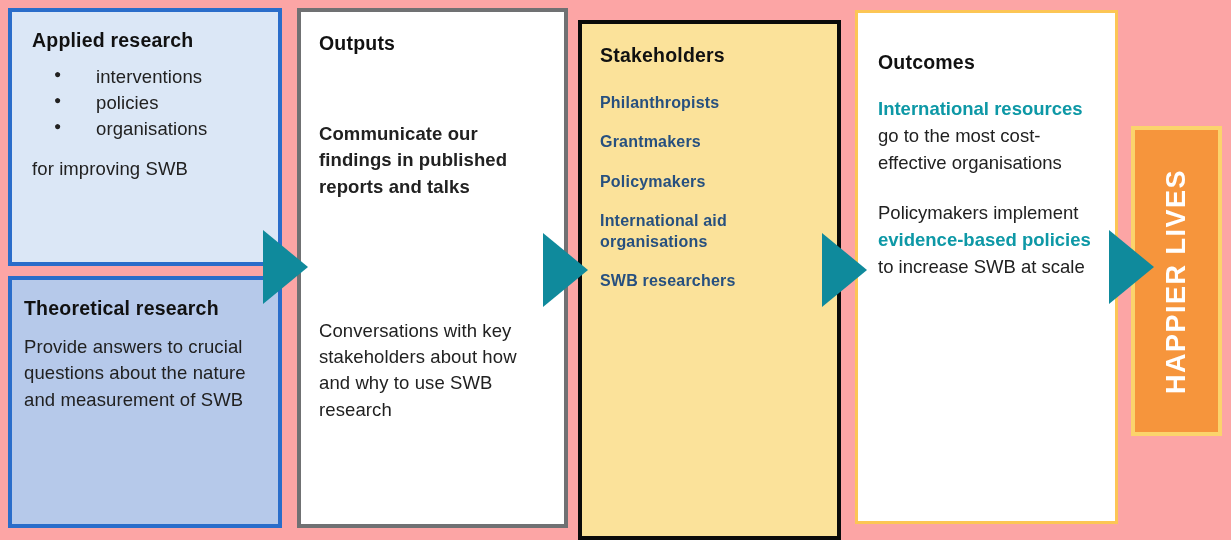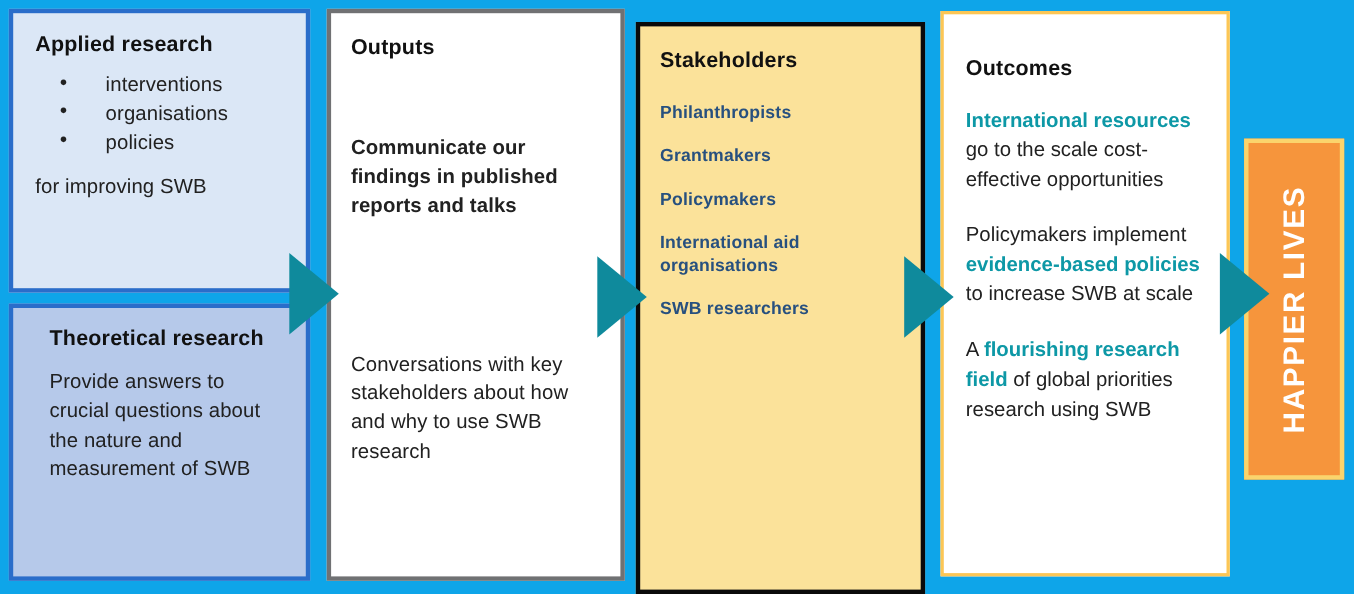--- a/index.html
+++ b/index.html
@@ -3,34 +3,34 @@
 <meta charset="utf-8">
 <style>
   :root{
     --blue-border:#2a6dca; --applied-fill:#dbe7f6; --theoretical-fill:#b6c9ea;
     --gray-border:#707173; --black-border:#0a0a0a; --stakeholders-fill:#fbe29a;
     --outcomes-border:#fcc655; --impact-fill:#f6953c; --impact-border:#fbd46c;
     --teal:#0f8a9c; --teal-text:#0d98a6; --navy:#27507f; --ink:#212121;
   }
   html,body{margin:0;padding:0;background:#ffffff;}
   body{font-family:"Liberation Sans","DejaVu Sans",sans-serif;color:var(--ink);}
-  #canvas{position:relative;width:1231px;height:540px;background:#0ea5e9;overflow:hidden;}
+  #canvas{position:relative;width:1231px;height:540px;background:#fca5a5;overflow:hidden;}
   .box{position:absolute;box-sizing:border-box;}
   .box h2{margin:0;font-size:19.5px;font-weight:bold;color:#111111;letter-spacing:.2px;}
   .body-text{font-size:18.5px;line-height:1.42;letter-spacing:.1px;}
 
   
   #applied{left:8px;top:8px;width:274px;height:258px;background:var(--applied-fill);
     border:4px solid var(--blue-border);padding:17px 20px;}
   #applied p{margin:14px 0 0 0;}
   #applied ul{margin:12px 0 4px 0;padding:0;list-style:none;}
   #applied li{position:relative;padding-left:64px;line-height:1.4;}
   #applied li::before{content:"●";position:absolute;left:22px;top:2px;font-size:12px;}
   #theoretical{left:8px;top:276px;width:274px;height:252px;background:var(--theoretical-fill);
-    border:4px solid var(--blue-border);padding:17px 33px;}
+    border:4px solid var(--blue-border);padding:17px 12px;}
   #theoretical p{margin:14px 0 0 0;}
 
   
   #outputs{left:297px;top:8px;width:271px;height:520px;background:#ffffff;
     border:4px solid var(--gray-border);padding:20px 18px;}
   #outputs .p1{margin:66px 0 0 0;font-weight:bold;}
   #outputs .p2{margin:118px 0 0 0;}
 
   
   #stakeholders{left:578px;top:8px;width:263px;height:520px;background:var(--stakeholders-fill);
@@ -63,22 +63,22 @@
 </style>
 </head>
 <body>
 
 <div id="canvas">
 
   <div class="box" id="applied">
     <h2>Applied research</h2>
     <ul class="body-text">
       <li>interventions</li>
+      <li>policies</li>
       <li>organisations</li>
-      <li>policies</li>
     </ul>
     <p class="body-text">for improving SWB</p>
   </div>
 
   <div class="box" id="theoretical">
     <h2>Theoretical research</h2>
     <p class="body-text">Provide answers to crucial questions about the nature and measurement of SWB</p>
   </div>
 
   <div class="box" id="outputs">
@@ -93,23 +93,22 @@
       <li>Philanthropists</li>
       <li>Grantmakers</li>
       <li>Policymakers</li>
       <li>International aid organisations</li>
       <li>SWB researchers</li>
     </ul>
   </div>
 
   <div class="box" id="outcomes">
     <h2>Outcomes</h2>
-    <p><span class="hl">International resources</span><span> go to the scale cost-effective opportunities</span></p>
+    <p><span class="hl">International resources</span><span> go to the most cost-effective organisations</span></p>
     <p><span>Policymakers implement </span><span class="hl">evidence-based policies</span><span> to increase SWB at scale</span></p>
-    <p><span>A </span><span class="hl">flourishing research field</span><span> of global priorities research using SWB</span></p>
   </div>
 
   <div class="box" id="impact">
     <span>HAPPIER LIVES</span>
   </div>
 
   <div class="arrow" id="arrow-1"></div>
   <div class="arrow" id="arrow-2"></div>
   <div class="arrow" id="arrow-3"></div>
   <div class="arrow" id="arrow-4"></div>

